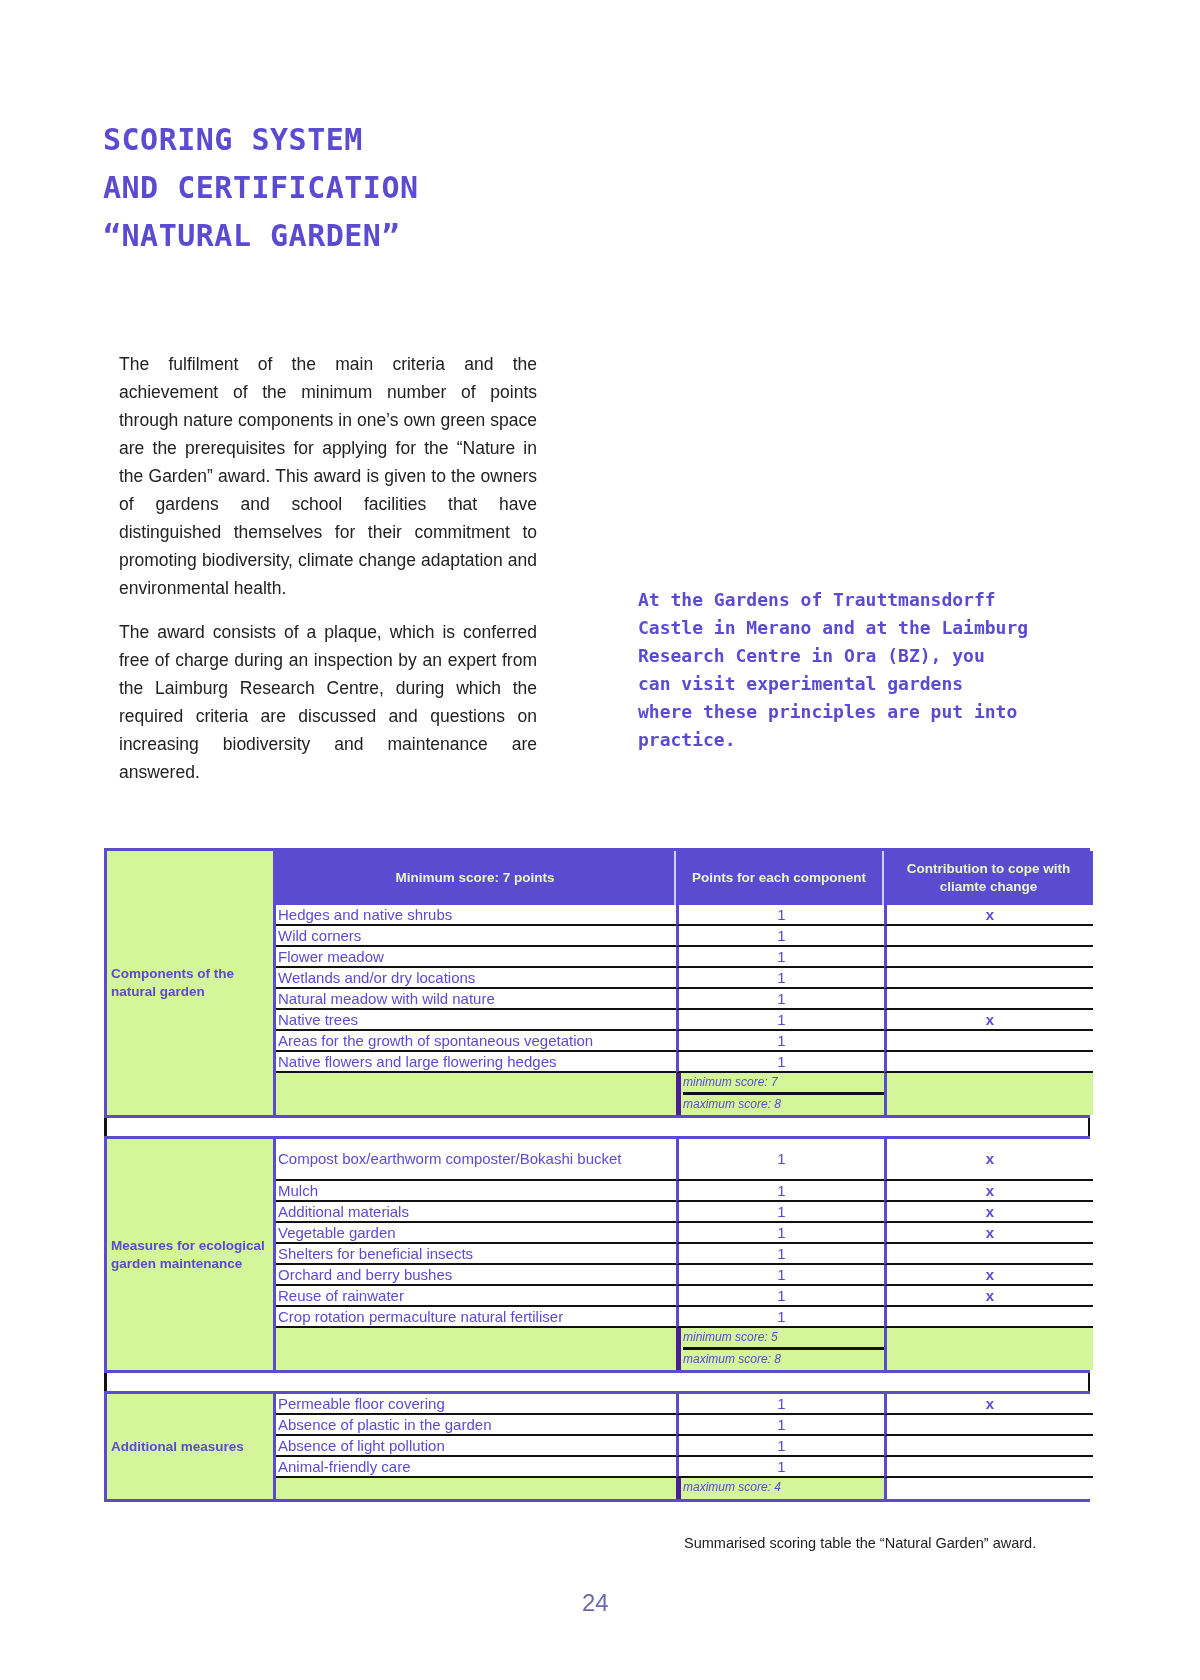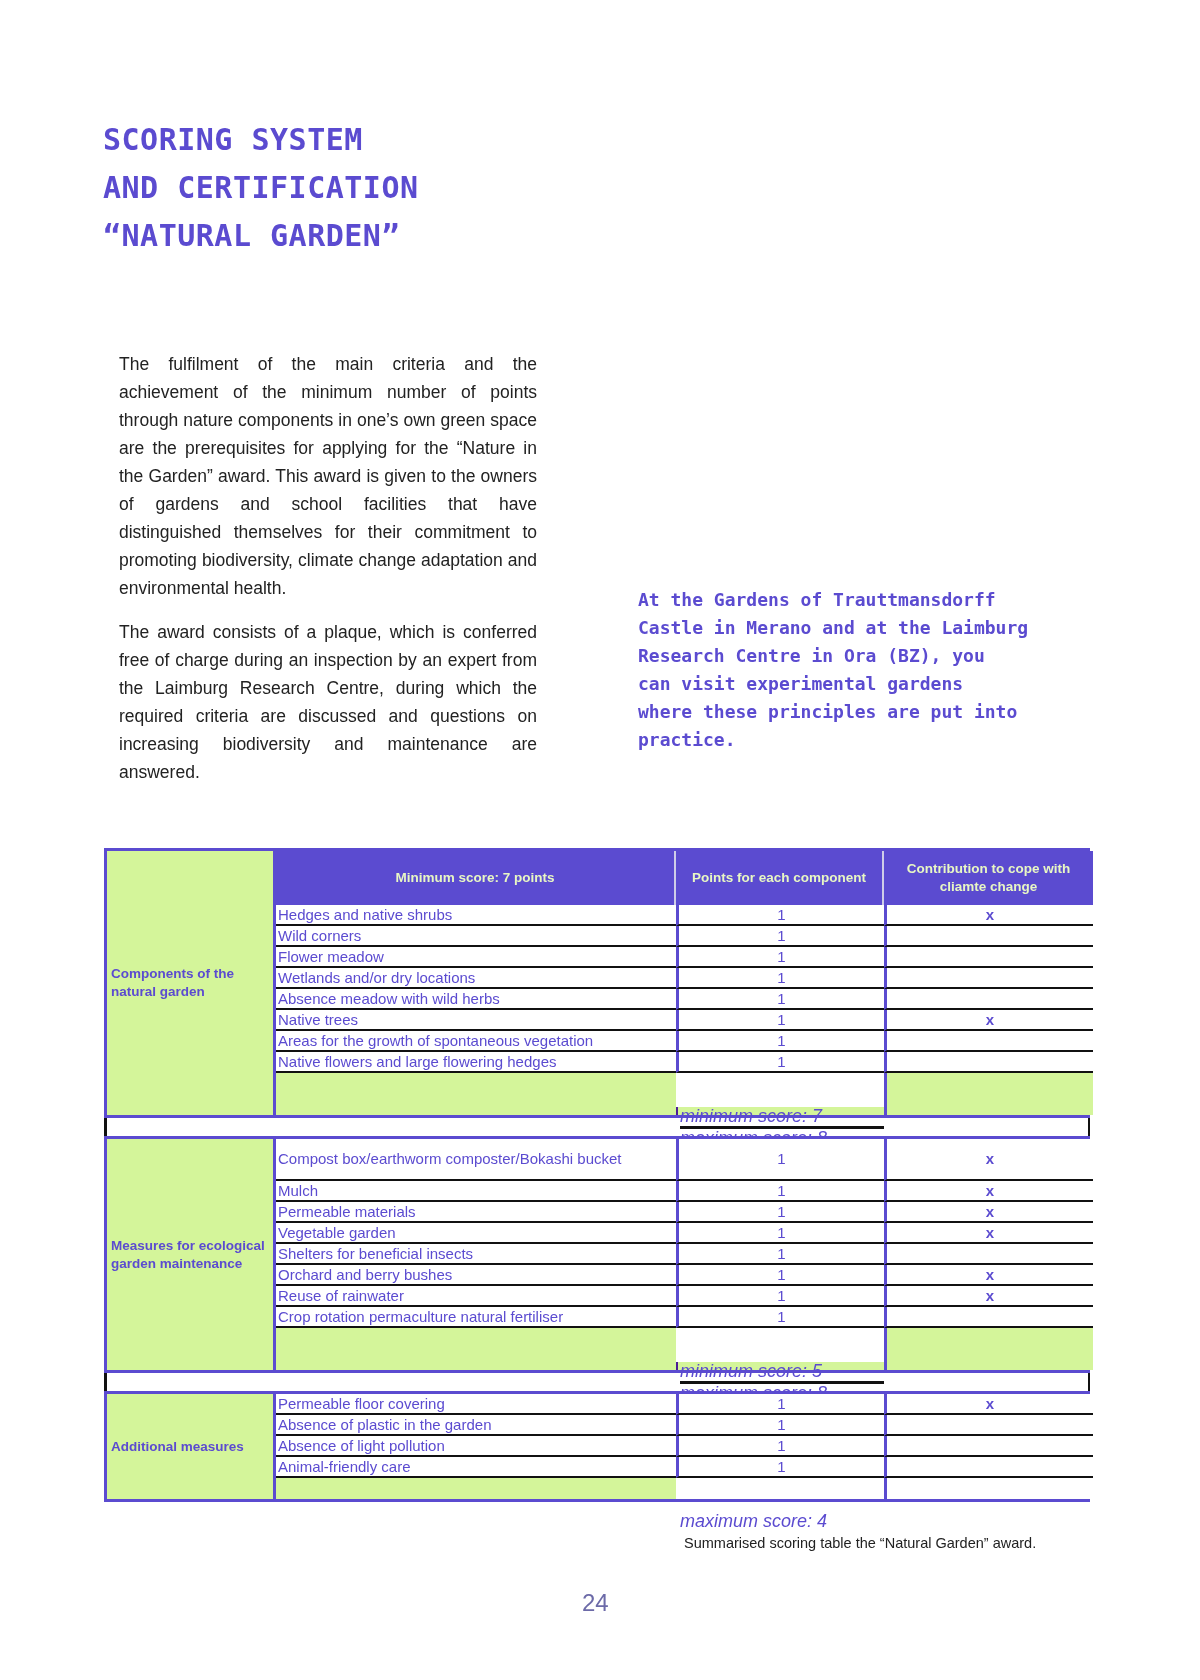--- a/index.html
+++ b/index.html
@@ -50,21 +50,21 @@
   .hdr.last { border-right: none; }
   .cell {
     height: 19px; line-height: 19px; font-size: 15px; color: #5b4bd0;
     border-bottom: 2px solid #111; white-space: nowrap; overflow: hidden;
     background: #fff; padding-left: 2px;
   }
   .cell.pts { text-align: center; border-left: 3px solid #5b4bd0; padding-left: 0; }
   .cell.cc { text-align: center; border-left: 3px solid #5b4bd0; font-weight: bold; padding-left: 0; }
   .cell.tall { height: 40px; line-height: 40px; }
   .foot { background: #d4f59a; }
-  .foot.pts { border-left: 2px solid #4c1d95; font-style: italic; color: #5b4bd0; font-size: 18px; padding-left: 2px; margin-top: 34px; }
+  .foot.pts { border-left: 5px solid #4c1d95; font-style: italic; color: #5b4bd0; font-size: 12px; padding-left: 2px; }
   .foot.pts div { height: 19px; line-height: 19px; }
   .foot.pts div.first { border-bottom: 3px solid #111; }
   .foot.cc { border-left: 3px solid #5b4bd0; }
   .foot.cc.white { background: #fff; }
   .spacer { height: 18px; border-left: 3px solid #111; border-right: 2px solid #111; box-sizing: border-box; width: 986px; }
 
   .caption {
     position: absolute; left: 684px; top: 1511px;
     font-family: "Liberation Sans", "DejaVu Sans", sans-serif;
     font-size: 14.5px; color: #222; margin-top: 24px;
@@ -115,21 +115,21 @@
     <div class="cell cc"></div>
 
     <div class="cell">Flower meadow</div>
     <div class="cell pts">1</div>
     <div class="cell cc"></div>
 
     <div class="cell">Wetlands and/or dry locations</div>
     <div class="cell pts">1</div>
     <div class="cell cc"></div>
 
-    <div class="cell">Absence meadow with wild herbs</div>
+    <div class="cell">Natural meadow with wild nature</div>
     <div class="cell pts">1</div>
     <div class="cell cc"></div>
 
     <div class="cell">Native trees</div>
     <div class="cell pts">1</div>
     <div class="cell cc">x</div>
 
     <div class="cell">Areas for the growth of spontaneous vegetation</div>
     <div class="cell pts">1</div>
     <div class="cell cc"></div>
@@ -152,21 +152,21 @@
     <div class="cat" style="grid-row: 1 / span 9;">Measures for ecological garden maintenance</div>
 
     <div class="cell tall">Compost box/earthworm composter/Bokashi bucket</div>
     <div class="cell pts tall">1</div>
     <div class="cell cc tall">x</div>
 
     <div class="cell">Mulch</div>
     <div class="cell pts">1</div>
     <div class="cell cc">x</div>
 
-    <div class="cell">Permeable materials</div>
+    <div class="cell">Additional materials</div>
     <div class="cell pts">1</div>
     <div class="cell cc">x</div>
 
     <div class="cell">Vegetable garden</div>
     <div class="cell pts">1</div>
     <div class="cell cc">x</div>
 
     <div class="cell">Shelters for beneficial insects</div>
     <div class="cell pts">1</div>
     <div class="cell cc"></div>

